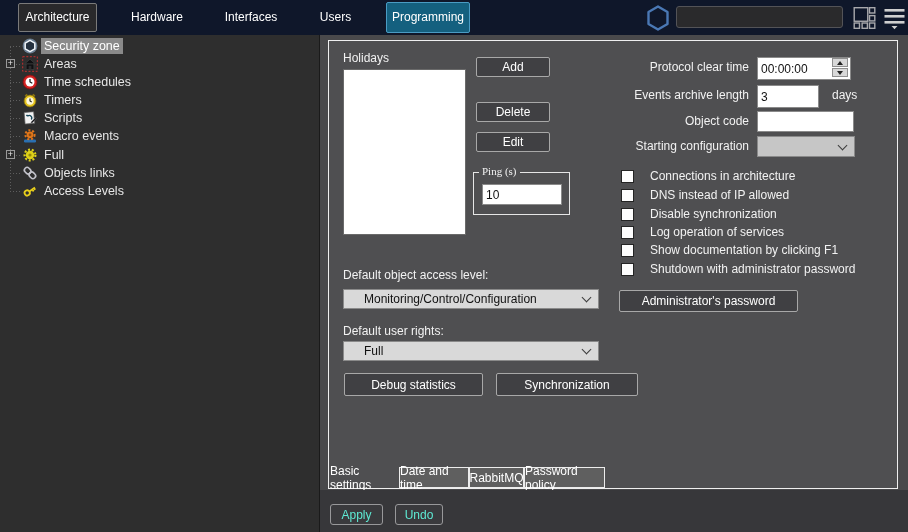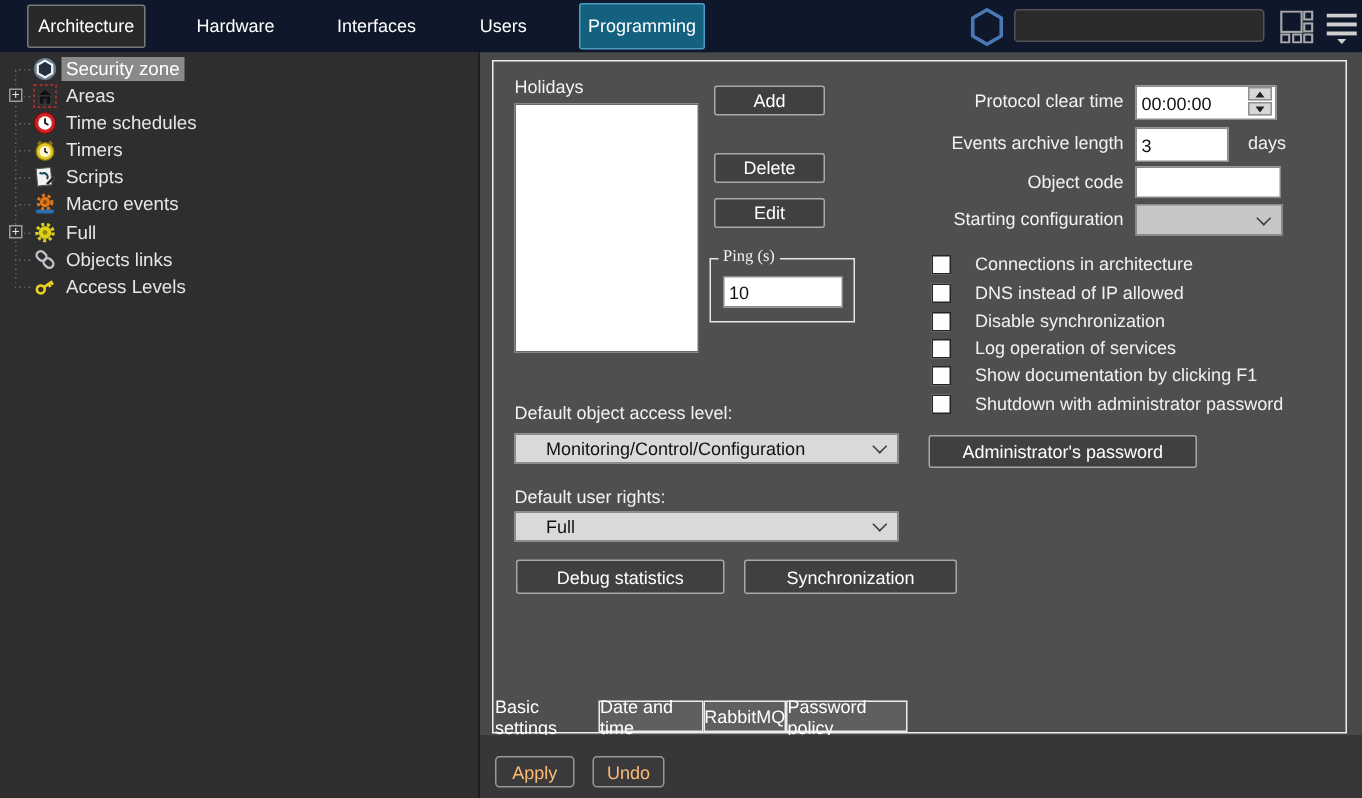--- a/index.html
+++ b/index.html
@@ -74,21 +74,21 @@
 
   
   .btab { position:absolute; top:426px; height:21px; color:#fff; font-size:12px;
     display:flex; align-items:center; justify-content:center; cursor:default; }
   .btab.unsel { background:#5f5f5f; border:1px solid #ececec; }
   .btab.sel { background:#4f4f51; }
 
   
   #footer { position:absolute; left:320px; top:490px; width:588px; height:42px; background:#37373a; }
   .fbtn { position:absolute; background:#3a3a3d; border:1px solid #98989a; border-radius:3px;
-    color:#fdba74; font-size:12px; display:flex; align-items:center; justify-content:center; cursor:default; }
+    color:#5eead4; font-size:12px; display:flex; align-items:center; justify-content:center; cursor:default; }
 
   
   .tb-icon { position:absolute; }
   .tb-icon svg { display:block; }
 </style>
 </head>
 <body>
 
 <div id="topbar">
   <div class="nav-tab nav-box" style="left:18px;width:79px">Architecture</div>

